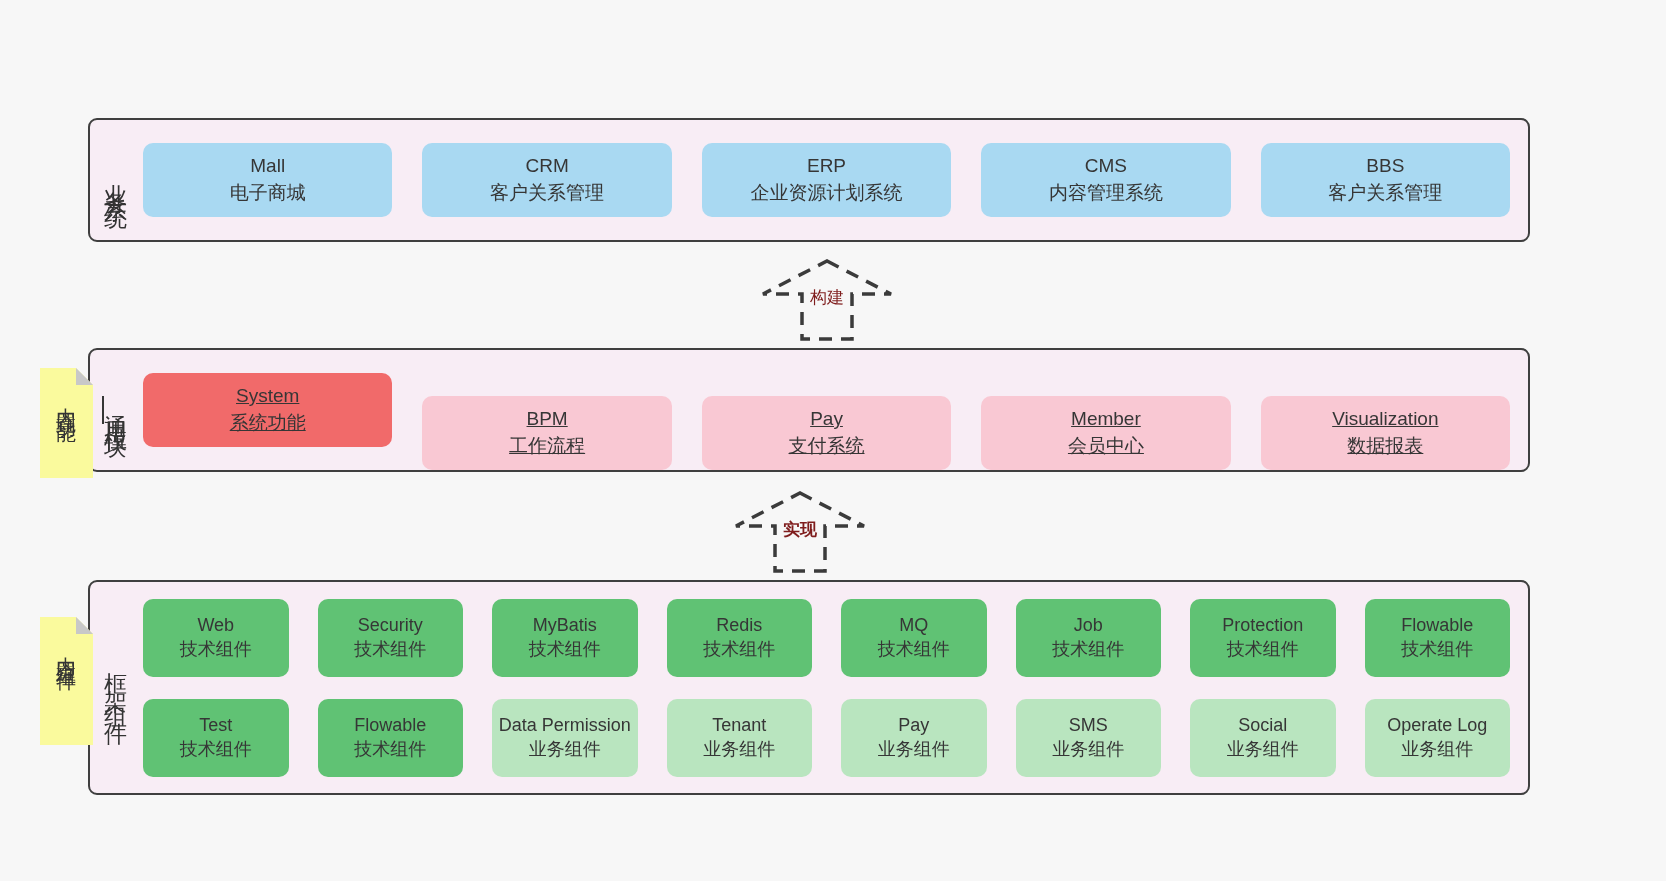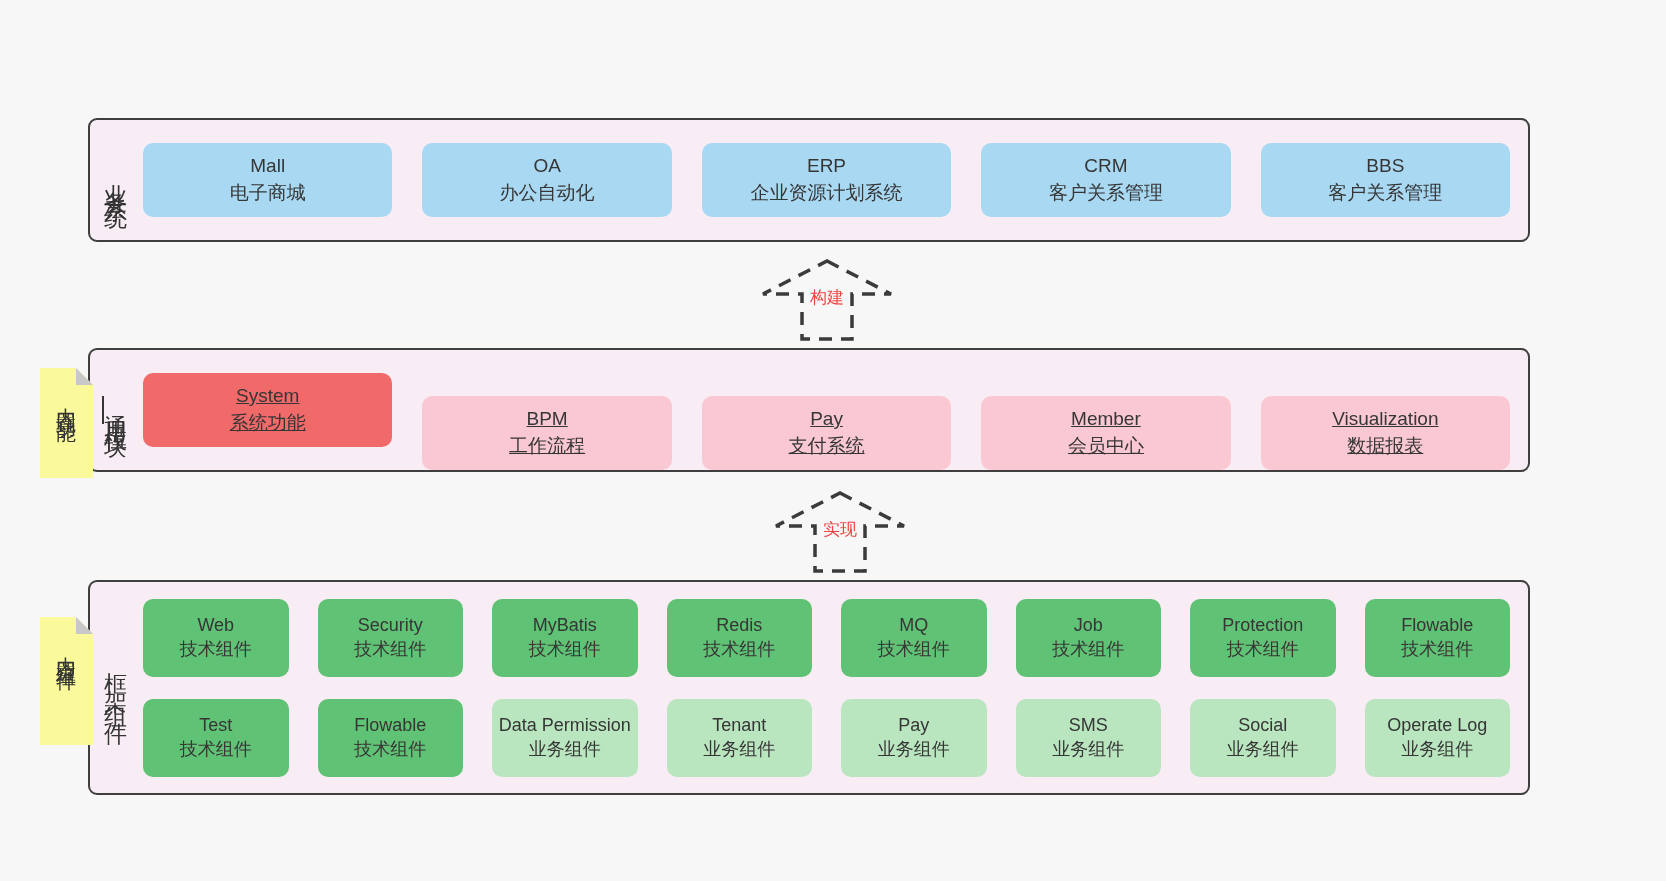--- a/index.html
+++ b/index.html
@@ -89,57 +89,57 @@
     background: linear-gradient(to bottom left, rgba(0,0,0,0) 49%, var(--note_fold) 50%);
   }
   .note .txt {
     writing-mode: vertical-rl; text-orientation: upright;
     font-size: 20px; letter-spacing: 5px; color: #333; line-height: 1;
   }
 
   
   .arrow { position: absolute; width: 136px; height: 86px; z-index: 2; }
   .arrow-build     { left: 759px; top: 257px; }
-  .arrow-implement { left: 772px; top: 489px; }
+  .arrow-implement { left: 732px; top: 489px; font-weight: bold; }
   .arrow svg { display: block; width: 100%; height: 100%; }
   .arrow path {
     fill: none; stroke: var(--arrow_stroke);
     stroke-width: 3.5; stroke-dasharray: 13 9;
   }
   .arrow .lbl {
     position: absolute; left: 50%; top: 28px;
     transform: translateX(-50%);
     background: var(--page_bg);
-    padding: 1px 3px; font-size: 17px; color: #ef4444;
+    padding: 1px 3px; font-size: 17px; color: #7f1d1d;
     white-space: nowrap;
   }
 </style>
 </head>
 <body>
 
 <div class="stage">
 
   <div class="band band-business">
     <div class="band-label">业务系统</div>
     <div class="boxes">
       <div class="box box-blue">
         <span>Mall</span>
         <span>电子商城</span>
       </div>
       <div class="box box-blue">
-        <span>OA</span>
-        <span>办公自动化</span>
+        <span>CRM</span>
+        <span>客户关系管理</span>
       </div>
       <div class="box box-blue">
         <span>ERP</span>
         <span>企业资源计划系统</span>
       </div>
       <div class="box box-blue">
-        <span>CRM</span>
-        <span>客户关系管理</span>
+        <span>CMS</span>
+        <span>内容管理系统</span>
       </div>
       <div class="box box-blue">
         <span>BBS</span>
         <span>客户关系管理</span>
       </div>
     </div>
   </div>
 
   <div class="arrow arrow-build">
     <svg viewBox="0 0 136 86" aria-hidden="true">

